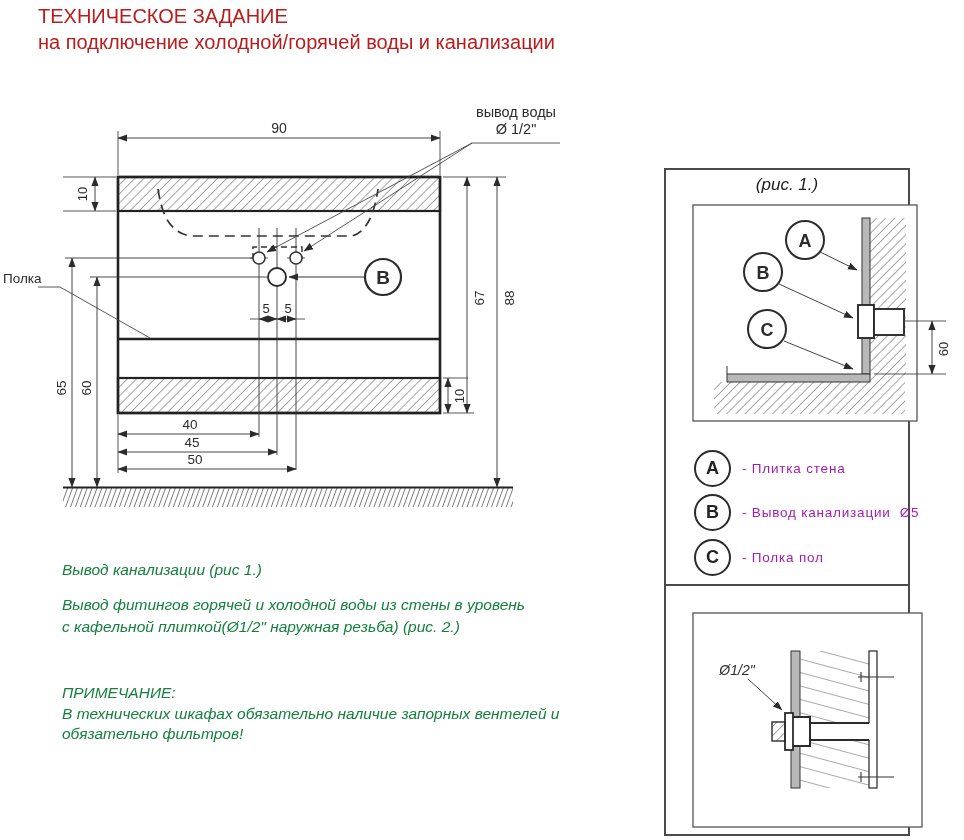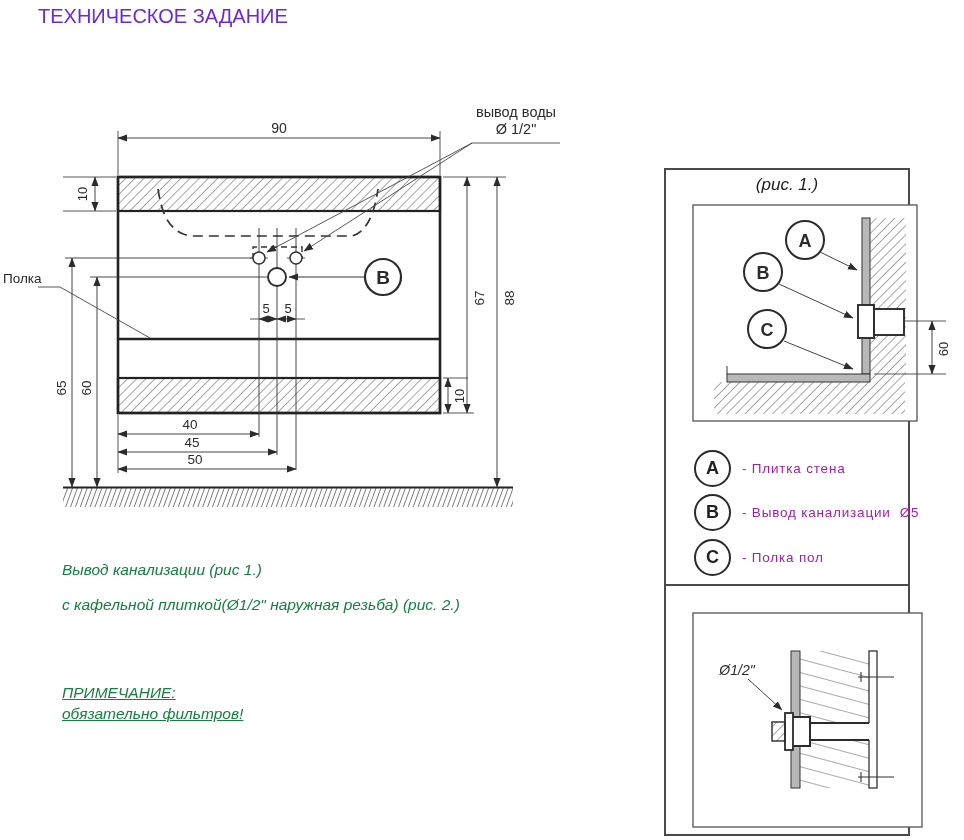--- a/index.html
+++ b/index.html
@@ -1,42 +1,43 @@
 <!DOCTYPE html>
 <html><head>
 <meta charset="utf-8">
 <style>
   html,body{margin:0;padding:0;background:#fff;}
   .page{position:relative;width:964px;height:840px;background:#fff;overflow:hidden;
         font-family:"Liberation Sans",sans-serif;color:#2b2b2b;}
   .page svg{position:absolute;overflow:visible;}
   svg text{font-family:"Liberation Sans",sans-serif;fill:#2b2b2b;}
-  .hdr{position:absolute;left:38px;top:3px;line-height:26px;font-size:20px;color:#6d28d9;}
+  .hdr{position:absolute;left:38px;top:3px;line-height:26px;font-size:20px;color:#b91c1c;}
   .panel{position:absolute;left:664px;top:168px;width:246px;height:668px;
          border:2px solid #4a4a4a;box-sizing:border-box;background:#fff;}
   .panel .divider{position:absolute;left:0;right:0;top:414px;border-top:2px solid #4a4a4a;}
   .fig-title{position:absolute;left:0;width:100%;text-align:center;font-style:italic;
              font-size:17px;color:#222;}
   .legend-row{position:absolute;left:28px;display:flex;align-items:center;height:37px;}
   .legend-circle{width:33px;height:33px;border:2.5px solid #2b2b2b;border-radius:50%;
                  display:flex;align-items:center;justify-content:center;
                  font-size:18px;font-weight:bold;color:#222;background:#fff;flex:none;}
   .legend-text{margin-left:11px;font-size:13.5px;letter-spacing:0.8px;white-space:pre;color:#a21caf;}
   .notes{position:absolute;left:62px;font-style:italic;font-size:15.5px;color:#15803d;}
   .n1{top:561px;}
   .n2{top:594px;line-height:22px;}
-  .n3{top:683px;line-height:20.5px;text-decoration:underline;}
+  .n3{top:683px;line-height:20.5px;}
 </style>
 </head>
 <body>
 
 <div class="page">
 
   <div class="hdr">
     <div>ТЕХНИЧЕСКОЕ ЗАДАНИЕ</div>
+    <div>на подключение холодной/горячей воды и канализации</div>
   </div>
 
   <svg style="left:0;top:95px" width="660" height="420" viewBox="0 95 660 420">
     <defs>
       <pattern id="h45" patternUnits="userSpaceOnUse" width="6.5" height="6.5" patternTransform="rotate(45)">
         <line x1="0" y1="0" x2="0" y2="6.5" stroke="#4d4d4d" stroke-width="1"></line>
       </pattern>
       <pattern id="hGround" patternUnits="userSpaceOnUse" width="4.6" height="4.6" patternTransform="rotate(20)">
         <line x1="0" y1="0" x2="0" y2="4.6" stroke="#2e2e2e" stroke-width="1.2"></line>
       </pattern>
@@ -219,20 +220,22 @@
       </g>
       <g>
         <line x1="748" y1="679" x2="782" y2="710" stroke="#444" stroke-width="1" marker-end="url(#arr)"></line>
         <text x="737" y="675" text-anchor="middle" font-size="14" font-style="italic">Ø1/2"</text>
       </g>
     </svg>
   </div>
 
   <div class="notes n1">Вывод канализации (рис 1.)</div>
   <div class="notes n2">
+    <div>Вывод фитингов горячей и холодной воды из стены в уровень</div>
     <div>с кафельной плиткой(Ø1/2" наружная резьба) (рис. 2.)</div>
   </div>
   <div class="notes n3">
     <div>ПРИМЕЧАНИЕ:</div>
+    <div>В технических шкафах обязательно наличие запорных вентелей и</div>
     <div>обязательно фильтров!</div>
   </div>
 
 </div>
 
 </body></html>

